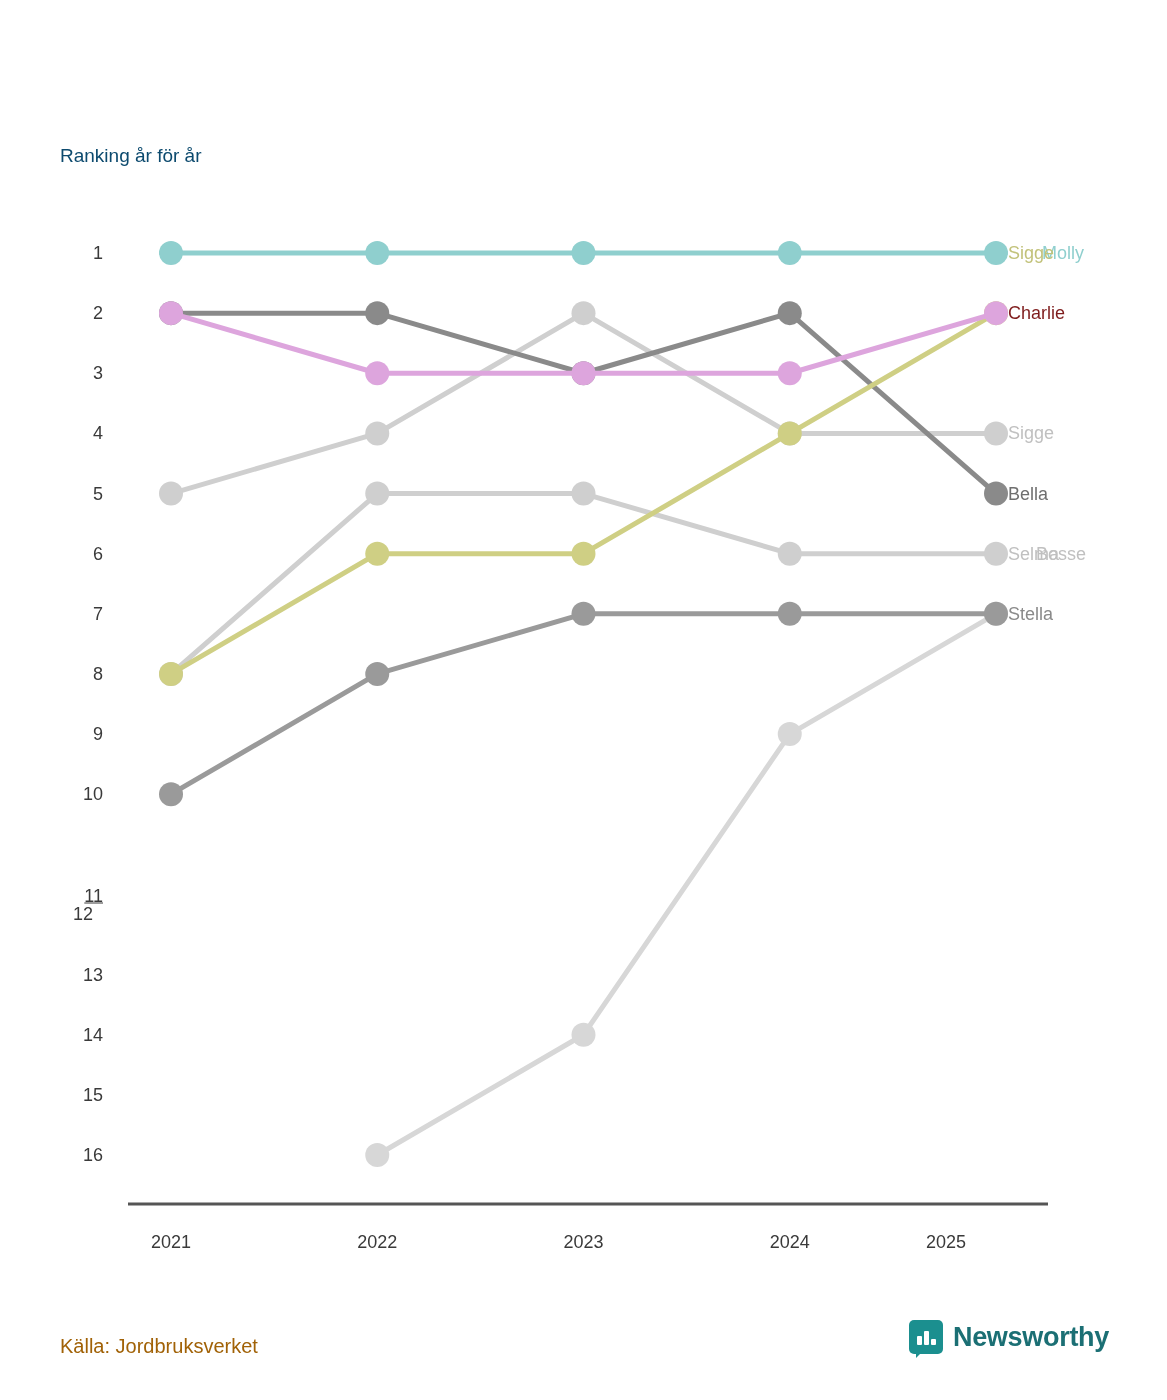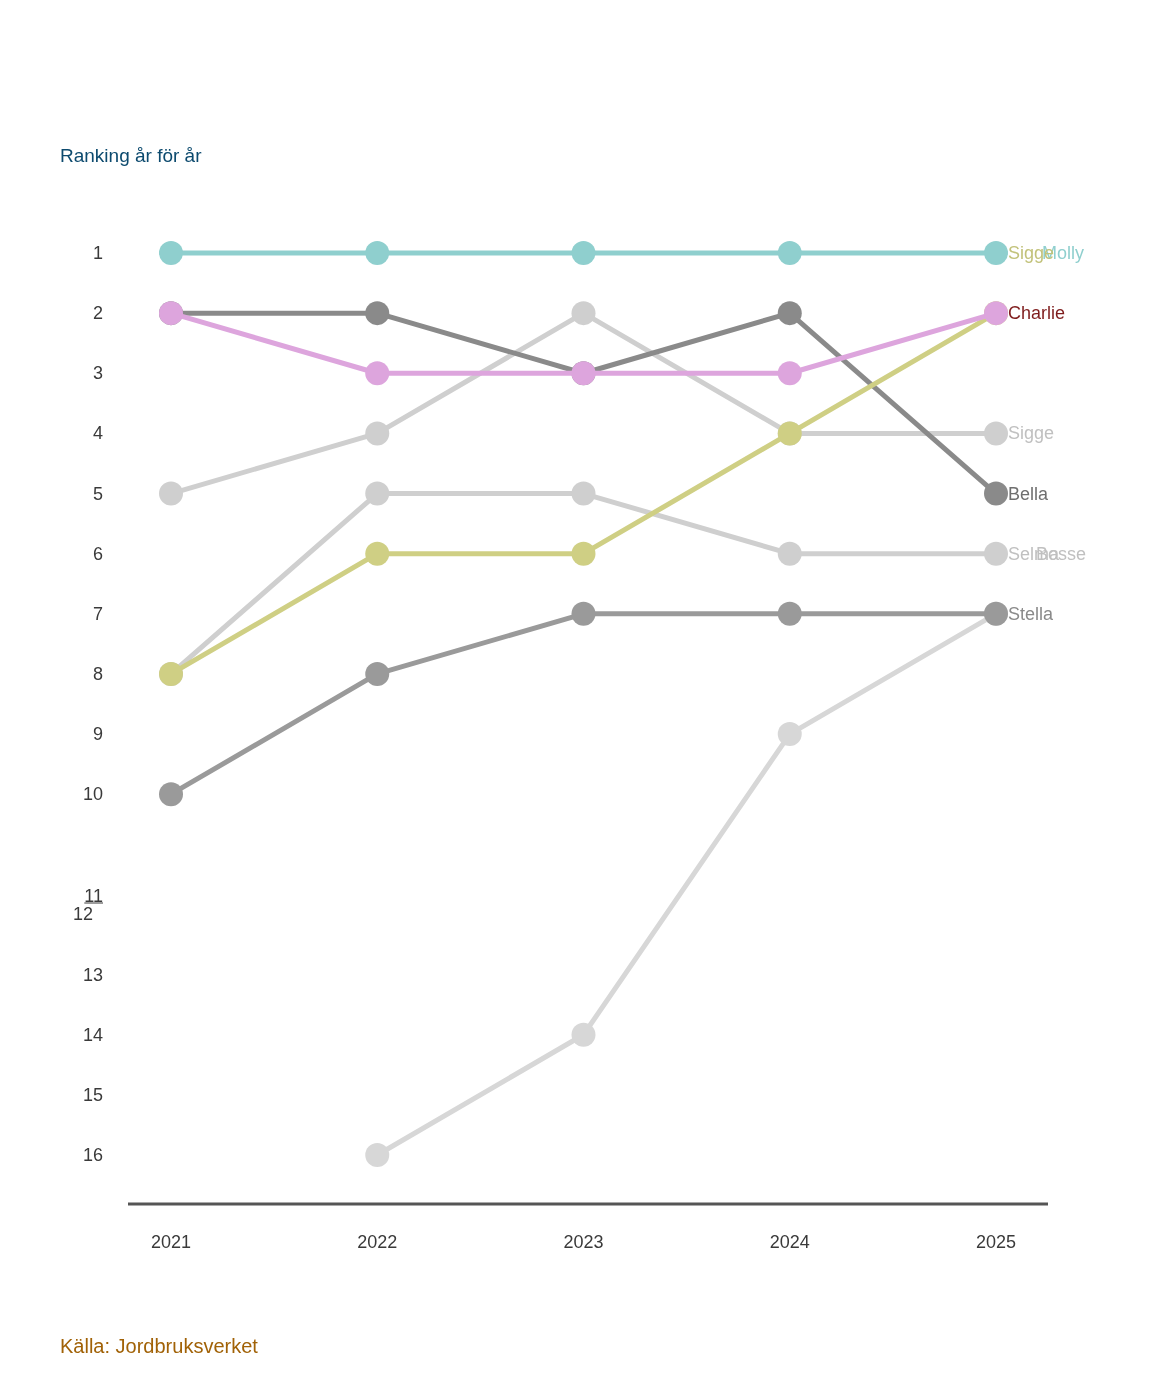--- a/index.html
+++ b/index.html
@@ -192,30 +192,39 @@
         <div class="ytick" style="left: 63px; top: 974.6px;">13</div>
         <div class="ytick" style="left: 63px; top: 1034.73px;">14</div>
         <div class="ytick" style="left: 63px; top: 1094.87px;">15</div>
         <div class="ytick" style="left: 63px; top: 1155px;">16</div>
       </div>
     <div id="xtick-layer">
         <div class="xtick" style="left: 171px;">2021</div>
         <div class="xtick" style="left: 377.25px;">2022</div>
         <div class="xtick" style="left: 583.5px;">2023</div>
         <div class="xtick" style="left: 789.75px;">2024</div>
-        <div class="xtick" style="left: 996px;">2025</div>
+        <div class="xtick" style="left: 946px;">2025</div>
       </div>
     <div id="label-layer">
         <div class="series-label" style="left: 1008px; top: 253px; color: rgb(143, 207, 206); padding-left: 34px;">Molly</div>
         <div class="series-label" style="left: 1008px; top: 313.133px; color: #7f1d1d;">Charlie</div>
         <div class="series-label" style="left: 1008px; top: 253.133px; color: rgb(194, 194, 122);">Sigge</div>
         <div class="series-label" style="left: 1008px; top: 433.4px; color: rgb(192, 192, 192);">Sigge</div>
         <div class="series-label" style="left: 1008px; top: 493.533px; color: rgb(111, 111, 111);">Bella</div>
         <div class="series-label" style="left: 1008px; top: 553.667px; color: rgb(192, 192, 192);">Selma</div>
         <div class="series-label" style="left: 1008px; top: 613.8px; color: rgb(138, 138, 138);">Stella</div>
         <div class="series-label" style="left: 1008px; top: 553.8px; color: rgb(192, 192, 192); padding-left: 28px;">Bosse</div>
       </div>
   </div>
 
   <div class="source">Källa: Jordbruksverket</div>
 
+  <div class="brand">
+    <span class="brand-mark">
+      <span class="b1"></span>
+        <span class="b2"></span>
+        <span class="b3"></span>
+        <span class="tail"></span>
+    </span>
+    <span class="brand-name">Newsworthy</span>
+  </div>
 
 </div>
 
 </body></html>

